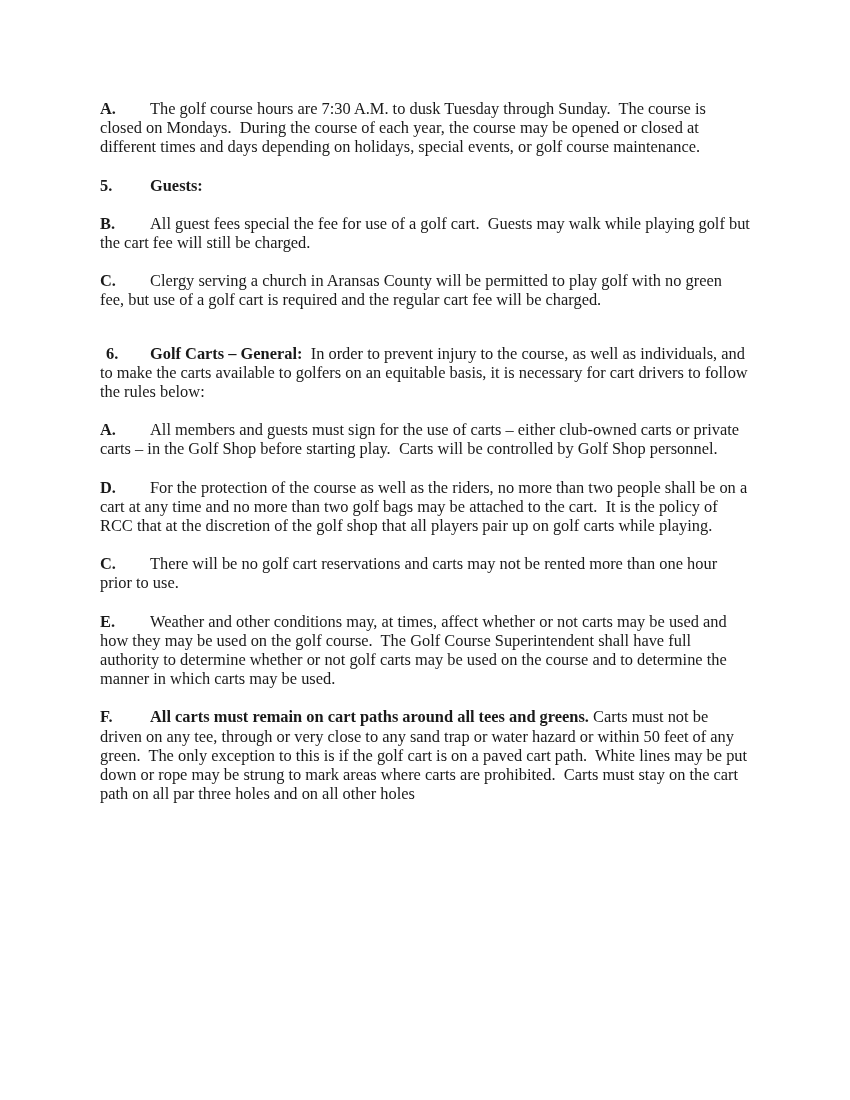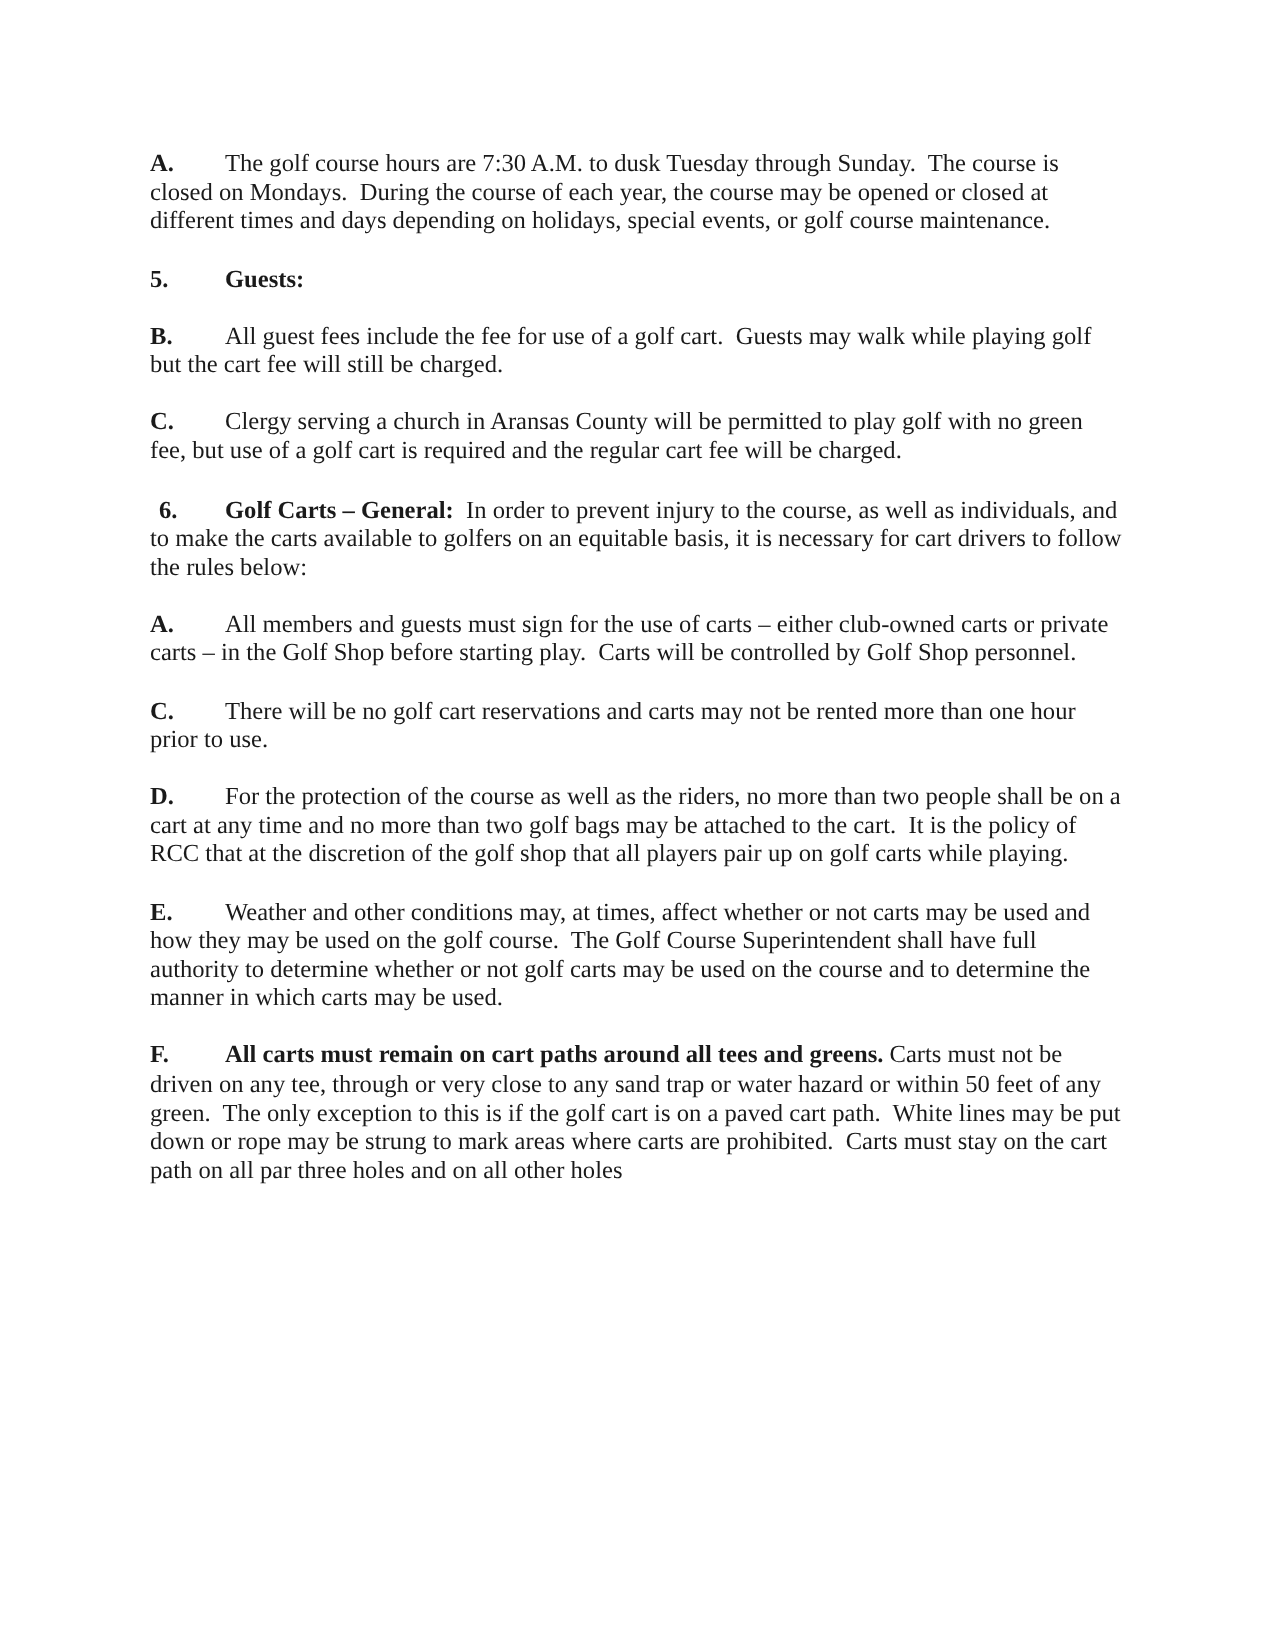--- a/index.html
+++ b/index.html
@@ -14,21 +14,21 @@
     font-family: "Liberation Serif", "DejaVu Serif", serif;
     font-size: 16.4px;
     line-height: 19.2px;
     overflow: hidden;
   }
   .page p {
     margin: 19px 0 0 0;
     white-space: pre-wrap;
   }
   .page p.first { margin-top: 0; }
-  .page p.sec-gap { margin-top: 20px; font-family: Liberation Serif, serif; }
+  .page p.sec-gap { margin-top: 34px; font-family: Liberation Serif, serif; }
   .sub { margin-left: 50px; }
   .letter, .num {
     display: inline-block;
     width: 50px;
     font-weight: 700;
     white-space: normal;
   }
   .num-indent {
     display: inline-block;
     width: 50px;
@@ -42,30 +42,30 @@
 </head>
 <body>
 
 <div class="page">
 
   <p class="sub first"><span class="letter">A.</span><span class="body">The golf course hours are 7:30 A.M. to dusk Tuesday through Sunday.  The course is closed on Mondays.  During the course of each year, the course may be opened or closed at different times and days depending on holidays, special events, or golf course maintenance.</span></p>
 
   <p><span class="num">5.</span><span class="bold">Guests:</span></p>
 
 
-  <p class="sub"><span class="letter">B.</span><span class="body">All guest fees include the fee for use of a golf cart.  Guests may walk while playing golf but the cart fee will still be charged.</span></p>
+  <p class="sub"><span class="letter">B.</span><span class="body">All guest fees special the fee for use of a golf cart.  Guests may walk while playing golf but the cart fee will still be charged.</span></p>
 
   <p class="sub"><span class="letter">C.</span><span class="body">Clergy serving a church in Aransas County will be permitted to play golf with no green fee, but use of a golf cart is required and the regular cart fee will be charged.</span></p>
 
   <p class="sec-gap"><span class="num-indent">6.</span><span class="bold">Golf Carts – General:</span><span class="body">  In order to prevent injury to the course, as well as individuals, and to make the carts available to golfers on an equitable basis, it is necessary for cart drivers to follow the rules below:</span></p>
 
   <p class="sub"><span class="letter">A.</span><span class="body">All members and guests must sign for the use of carts – either club-owned carts or private carts – in the Golf Shop before starting play.  Carts will be controlled by Golf Shop personnel.</span></p>
 
 
+  <p class="sub"><span class="letter">D.</span><span class="body">For the protection of the course as well as the riders, no more than two people shall be on a cart at any time and no more than two golf bags may be attached to the cart.  It is the policy of RCC that at the discretion of the golf shop that all players pair up on golf carts while playing.</span></p>
+
   <p class="sub"><span class="letter">C.</span><span class="body">There will be no golf cart reservations and carts may not be rented more than one hour prior to use.</span></p>
-
-  <p class="sub"><span class="letter">D.</span><span class="body">For the protection of the course as well as the riders, no more than two people shall be on a cart at any time and no more than two golf bags may be attached to the cart.  It is the policy of RCC that at the discretion of the golf shop that all players pair up on golf carts while playing.</span></p>
 
   <p class="sub"><span class="letter">E.</span><span class="body">Weather and other conditions may, at times, affect whether or not carts may be used and how they may be used on the golf course.  The Golf Course Superintendent shall have full authority to determine whether or not golf carts may be used on the course and to determine the manner in which carts may be used.</span></p>
 
   <p class="sub"><span class="letter">F.</span><span class="bold">All carts must remain on cart paths around all tees and greens.</span><span class="body"> Carts must not be driven on any tee, through or very close to any sand trap or water hazard or within 50 feet of any green.  The only exception to this is if the golf cart is on a paved cart path.  White lines may be put down or rope may be strung to mark areas where carts are prohibited.  Carts must stay on the cart path on all par three holes and on all other holes</span></p>
 
 </div>
 
 </body></html>

